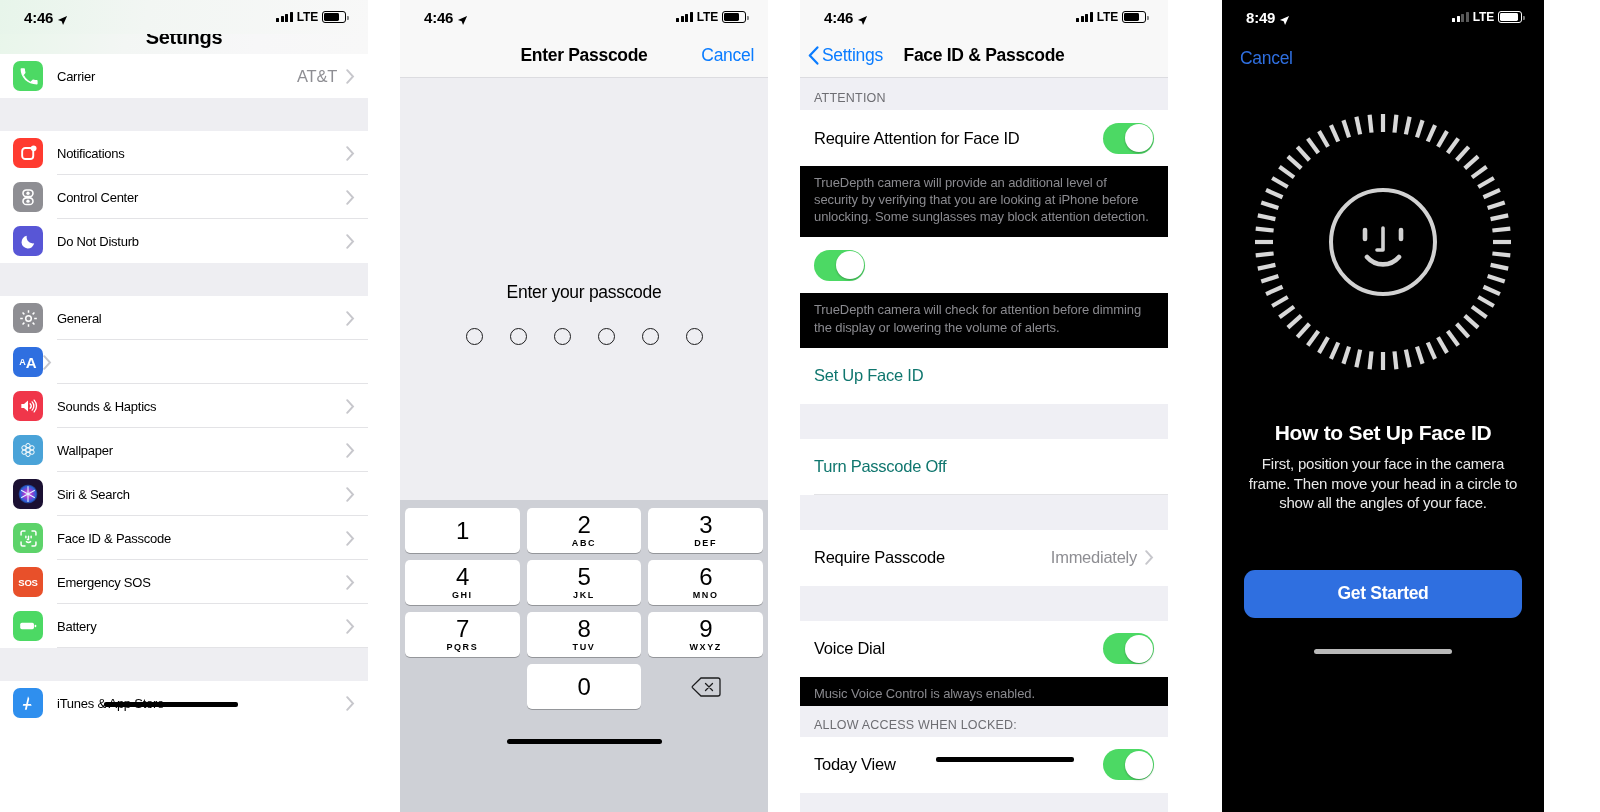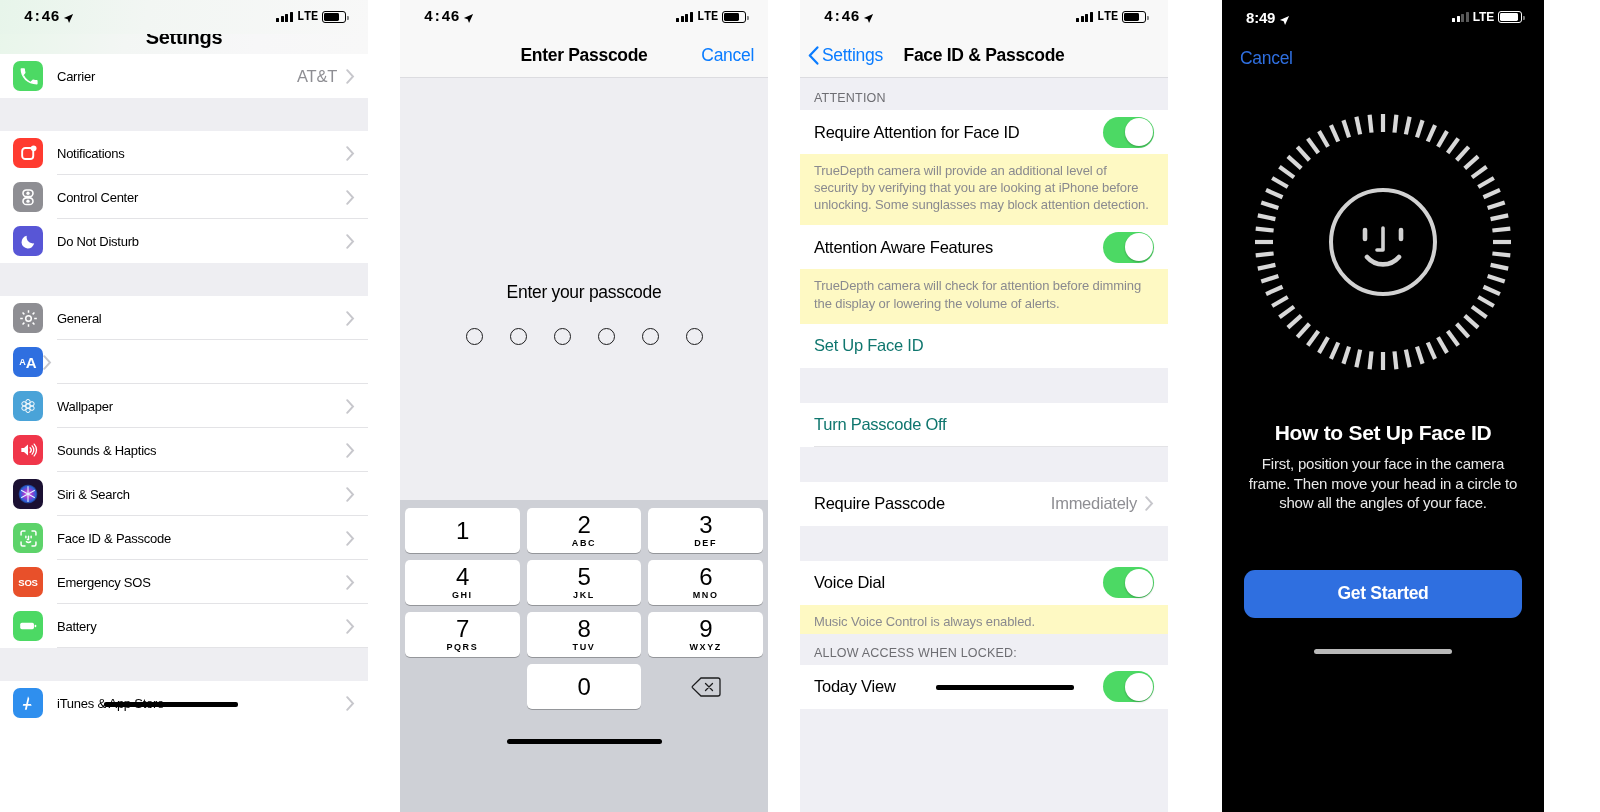--- a/index.html
+++ b/index.html
@@ -34,21 +34,21 @@
   .sig i:nth-child(3) { height: 8px; }
   .sig i:nth-child(4) { height: 10px; }
   .lte { font-size: 12px; font-weight: bold; letter-spacing: -0.2px; }
   .batt { position: relative; width: 24px; height: 12px; border: 1.3px solid currentColor;
           border-radius: 3px; opacity: 1; }
   .batt::after { content: ""; position: absolute; right: -3.5px; top: 3.5px;
                  width: 2px; height: 4px; background: currentColor; border-radius: 0 1px 1px 0; opacity: .45; }
   .batt b { position: absolute; left: 1.4px; top: 1.4px; bottom: 1.4px; display: block;
             background: currentColor; border-radius: 1.4px; }
   .sb-dark { color: #fff; }
-  .sb-light { color: #000; font-family: Liberation Mono, monospace; }
+  .sb-light { color: #000; }
   .sig-dim i { opacity: .35; }
 
   
   .p1-head {
     height: 54px; position: relative;
     background: linear-gradient(100deg, #e8f6ea 0%, #f3f6f4 35%, #f7f7f8 70%, #f8f8f8 100%);
     display:flex; align-items:flex-start; justify-content:center;
   }
   .p1-title { font-size: 20px; font-weight: bold; color: #000; letter-spacing: -0.3px; margin-top:2px;}
   .p1-topbg { position:absolute; top:0; left:0; right:0; height:34px;
@@ -99,31 +99,31 @@
   
   .p3-nav { height: 44px; background: #f8f8f8; display: flex; align-items: center;
             position: relative; border-bottom: 1px solid #dcdce0; }
   .p3-back { display: flex; align-items: center; color: #0a7cff; font-size: 17.5px;
              margin-left: 8px; letter-spacing: -0.3px; }
   .p3-back svg { margin-right: 3px; }
   .p3-title { position: absolute; left: 0; right: 0; text-align: center;
               font-size: 17.5px; font-weight: bold; letter-spacing: -0.3px; pointer-events: none; }
   .sechead { background: #efeff4; padding: 13px 14px 5px; font-size: 12.5px;
              color: #6d6d72; letter-spacing: 0.2px; }
-  .srow { background: #fff; display: flex; align-items: center; height: 44px;
+  .srow { background: #fff; display: flex; align-items: center; height: 56px;
           padding: 0 14px; position: relative; }
   .srow .sep { position: absolute; left: 14px; right: 0; bottom: 0; height: 1px; background: #e3e3e6; }
   .srow .lbl { font-size: 16.5px; color: #000; flex: 1; letter-spacing: -0.25px; }
   .srow .lbl.link { color: #0f766e; }
   .srow .val { font-size: 16.5px; color: #8e8e93; margin-right: 8px; letter-spacing: -0.25px;}
   .toggle { width: 51px; height: 31px; border-radius: 16px; background: #4cd964;
             position: relative; flex: 0 0 51px; }
   .toggle b { position: absolute; top: 1.5px; left: 21.5px; width: 28px; height: 28px;
               border-radius: 50%; background: #fff; box-shadow: 0 1px 2px rgba(0,0,0,.28); display:block; }
-  .foot { background: #fef9c3; padding: 8px 14px 12px; font-size: 13px; color: #8a8a8f;
+  .foot { background: #000000; padding: 8px 14px 12px; font-size: 13px; color: #8a8a8f;
           line-height: 1.32; letter-spacing: -0.1px; }
   .spacer { background: #efeff4; }
 
   
   .p4-cancel { color: #2f6fe0; font-size: 17.5px; padding: 14px 0 0 18px; letter-spacing: -0.3px;}
   .facewrap { height: 330px; display: flex; align-items: center; justify-content: center; margin-top: 8px;}
   .p4-title { text-align: center; color: #fff; font-size: 21px; font-weight: bold;
               letter-spacing: -0.3px; margin-top: 14px; }
   .p4-sub { text-align: center; color: #e8e8e8; font-size: 15px; line-height: 1.3;
             padding: 9px 26px 0; letter-spacing: -0.2px; }
@@ -256,51 +256,51 @@
             <span style="font-size:15px;line-height:1">A</span>
         </span>
         <span class="chev">
             <svg width="9" height="15" viewBox="0 0 9 15">
               <path d="M1.2 1.2 7 7.5l-5.8 6.3" stroke="#c7c7cc" stroke-width="1.9" fill="none" stroke-linecap="round"></path>
             </svg>
           </span>
         <span class="sep"></span>
       </div>
       <div class="row">
+        <span class="appicon" style="background:#f0364a">
+          <svg width="20" height="20" viewBox="0 0 24 24">
+              <path d="M4 9.5h3.2L12 5.4v13.2L7.2 14.5H4z" fill="#fff"></path>
+              <g fill="none" stroke="#fff" stroke-width="1.6" stroke-linecap="round">
+                <path d="M14.6 9.2a4 4 0 0 1 0 5.6M17 7a7.3 7.3 0 0 1 0 10M19.4 4.9a10.5 10.5 0 0 1 0 14.2"></path>
+              </g>
+            </svg>
+        </span>
+        <span class="rlabel">Sounds &amp; Haptics</span>
+        <span class="chev">
+            <svg width="9" height="15" viewBox="0 0 9 15">
+              <path d="M1.2 1.2 7 7.5l-5.8 6.3" stroke="#c7c7cc" stroke-width="1.9" fill="none" stroke-linecap="round"></path>
+            </svg>
+          </span>
+        <span class="sep"></span>
+      </div>
+      <div class="row">
         <span class="appicon" style="background:#4aa3d8">
           <svg width="20" height="20" viewBox="0 0 24 24">
               <g fill="none" stroke="#fff" stroke-width="1.2">
                 <circle cx="12" cy="12" r="2.6"></circle>
                 <circle cx="12" cy="6.8" r="2.6"></circle>
                 <circle cx="12" cy="17.2" r="2.6"></circle>
                 <circle cx="7.2" cy="9.4" r="2.6"></circle>
                 <circle cx="16.8" cy="9.4" r="2.6"></circle>
                 <circle cx="7.2" cy="14.6" r="2.6"></circle>
                 <circle cx="16.8" cy="14.6" r="2.6"></circle>
               </g>
             </svg>
         </span>
         <span class="rlabel">Wallpaper</span>
-        <span class="chev">
-            <svg width="9" height="15" viewBox="0 0 9 15">
-              <path d="M1.2 1.2 7 7.5l-5.8 6.3" stroke="#c7c7cc" stroke-width="1.9" fill="none" stroke-linecap="round"></path>
-            </svg>
-          </span>
-        <span class="sep"></span>
-      </div>
-      <div class="row">
-        <span class="appicon" style="background:#f0364a">
-          <svg width="20" height="20" viewBox="0 0 24 24">
-              <path d="M4 9.5h3.2L12 5.4v13.2L7.2 14.5H4z" fill="#fff"></path>
-              <g fill="none" stroke="#fff" stroke-width="1.6" stroke-linecap="round">
-                <path d="M14.6 9.2a4 4 0 0 1 0 5.6M17 7a7.3 7.3 0 0 1 0 10M19.4 4.9a10.5 10.5 0 0 1 0 14.2"></path>
-              </g>
-            </svg>
-        </span>
-        <span class="rlabel">Sounds &amp; Haptics</span>
         <span class="chev">
             <svg width="9" height="15" viewBox="0 0 9 15">
               <path d="M1.2 1.2 7 7.5l-5.8 6.3" stroke="#c7c7cc" stroke-width="1.9" fill="none" stroke-linecap="round"></path>
             </svg>
           </span>
         <span class="sep"></span>
       </div>
       <div class="row">
         <span class="appicon" style="background:#1b1033">
           <svg width="30" height="30" viewBox="0 0 30 30">
@@ -527,21 +527,20 @@
     <div class="srow nosep">
       <span class="lbl">Require Attention for Face ID</span>
       <span class="toggle">
           <b></b>
         </span>
 
     </div>
     <div class="foot">TrueDepth camera will provide an additional level of security by verifying that you are looking at iPhone before unlocking. Some sunglasses may block attention detection.</div>
 
     <div class="srow nosep">
-      <span class="lbl">Attention Aware Features</span>
       <span class="toggle">
           <b></b>
         </span>
 
     </div>
     <div class="foot">TrueDepth camera will check for attention before dimming the display or lowering the volume of alerts.</div>
 
     <div class="srow nosep">
       <span class="lbl link">Set Up Face ID</span>
     </div>

